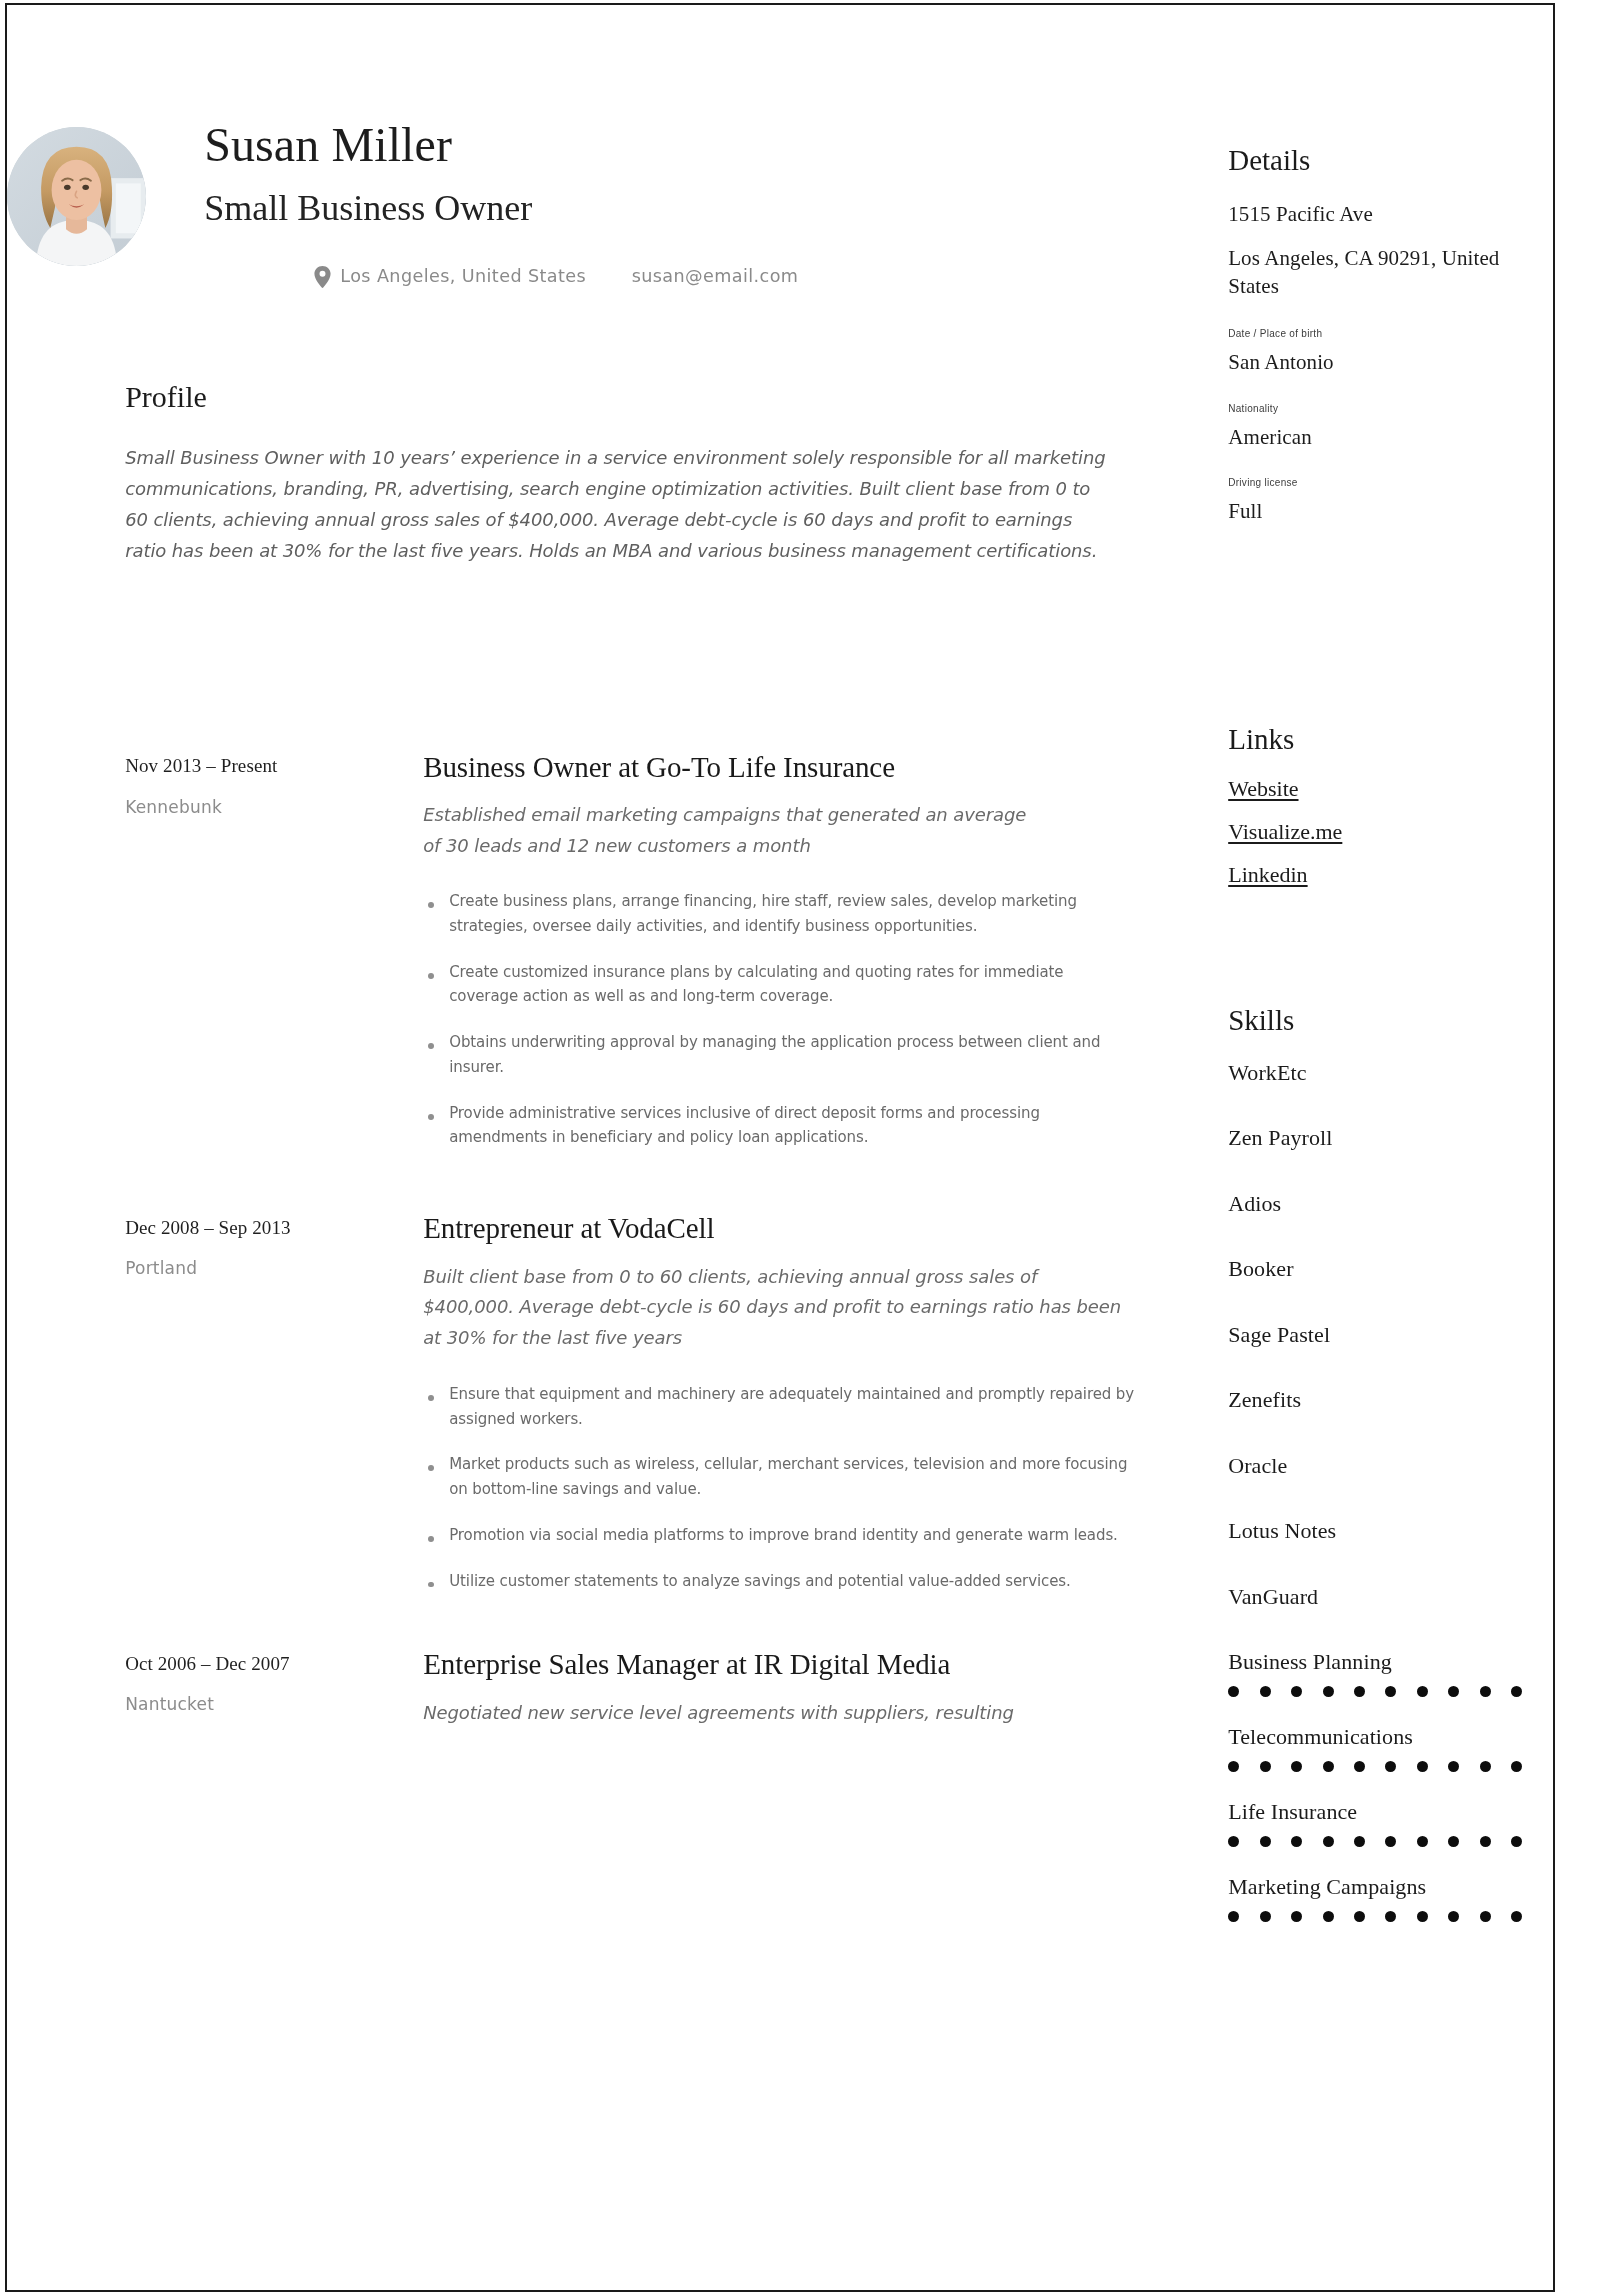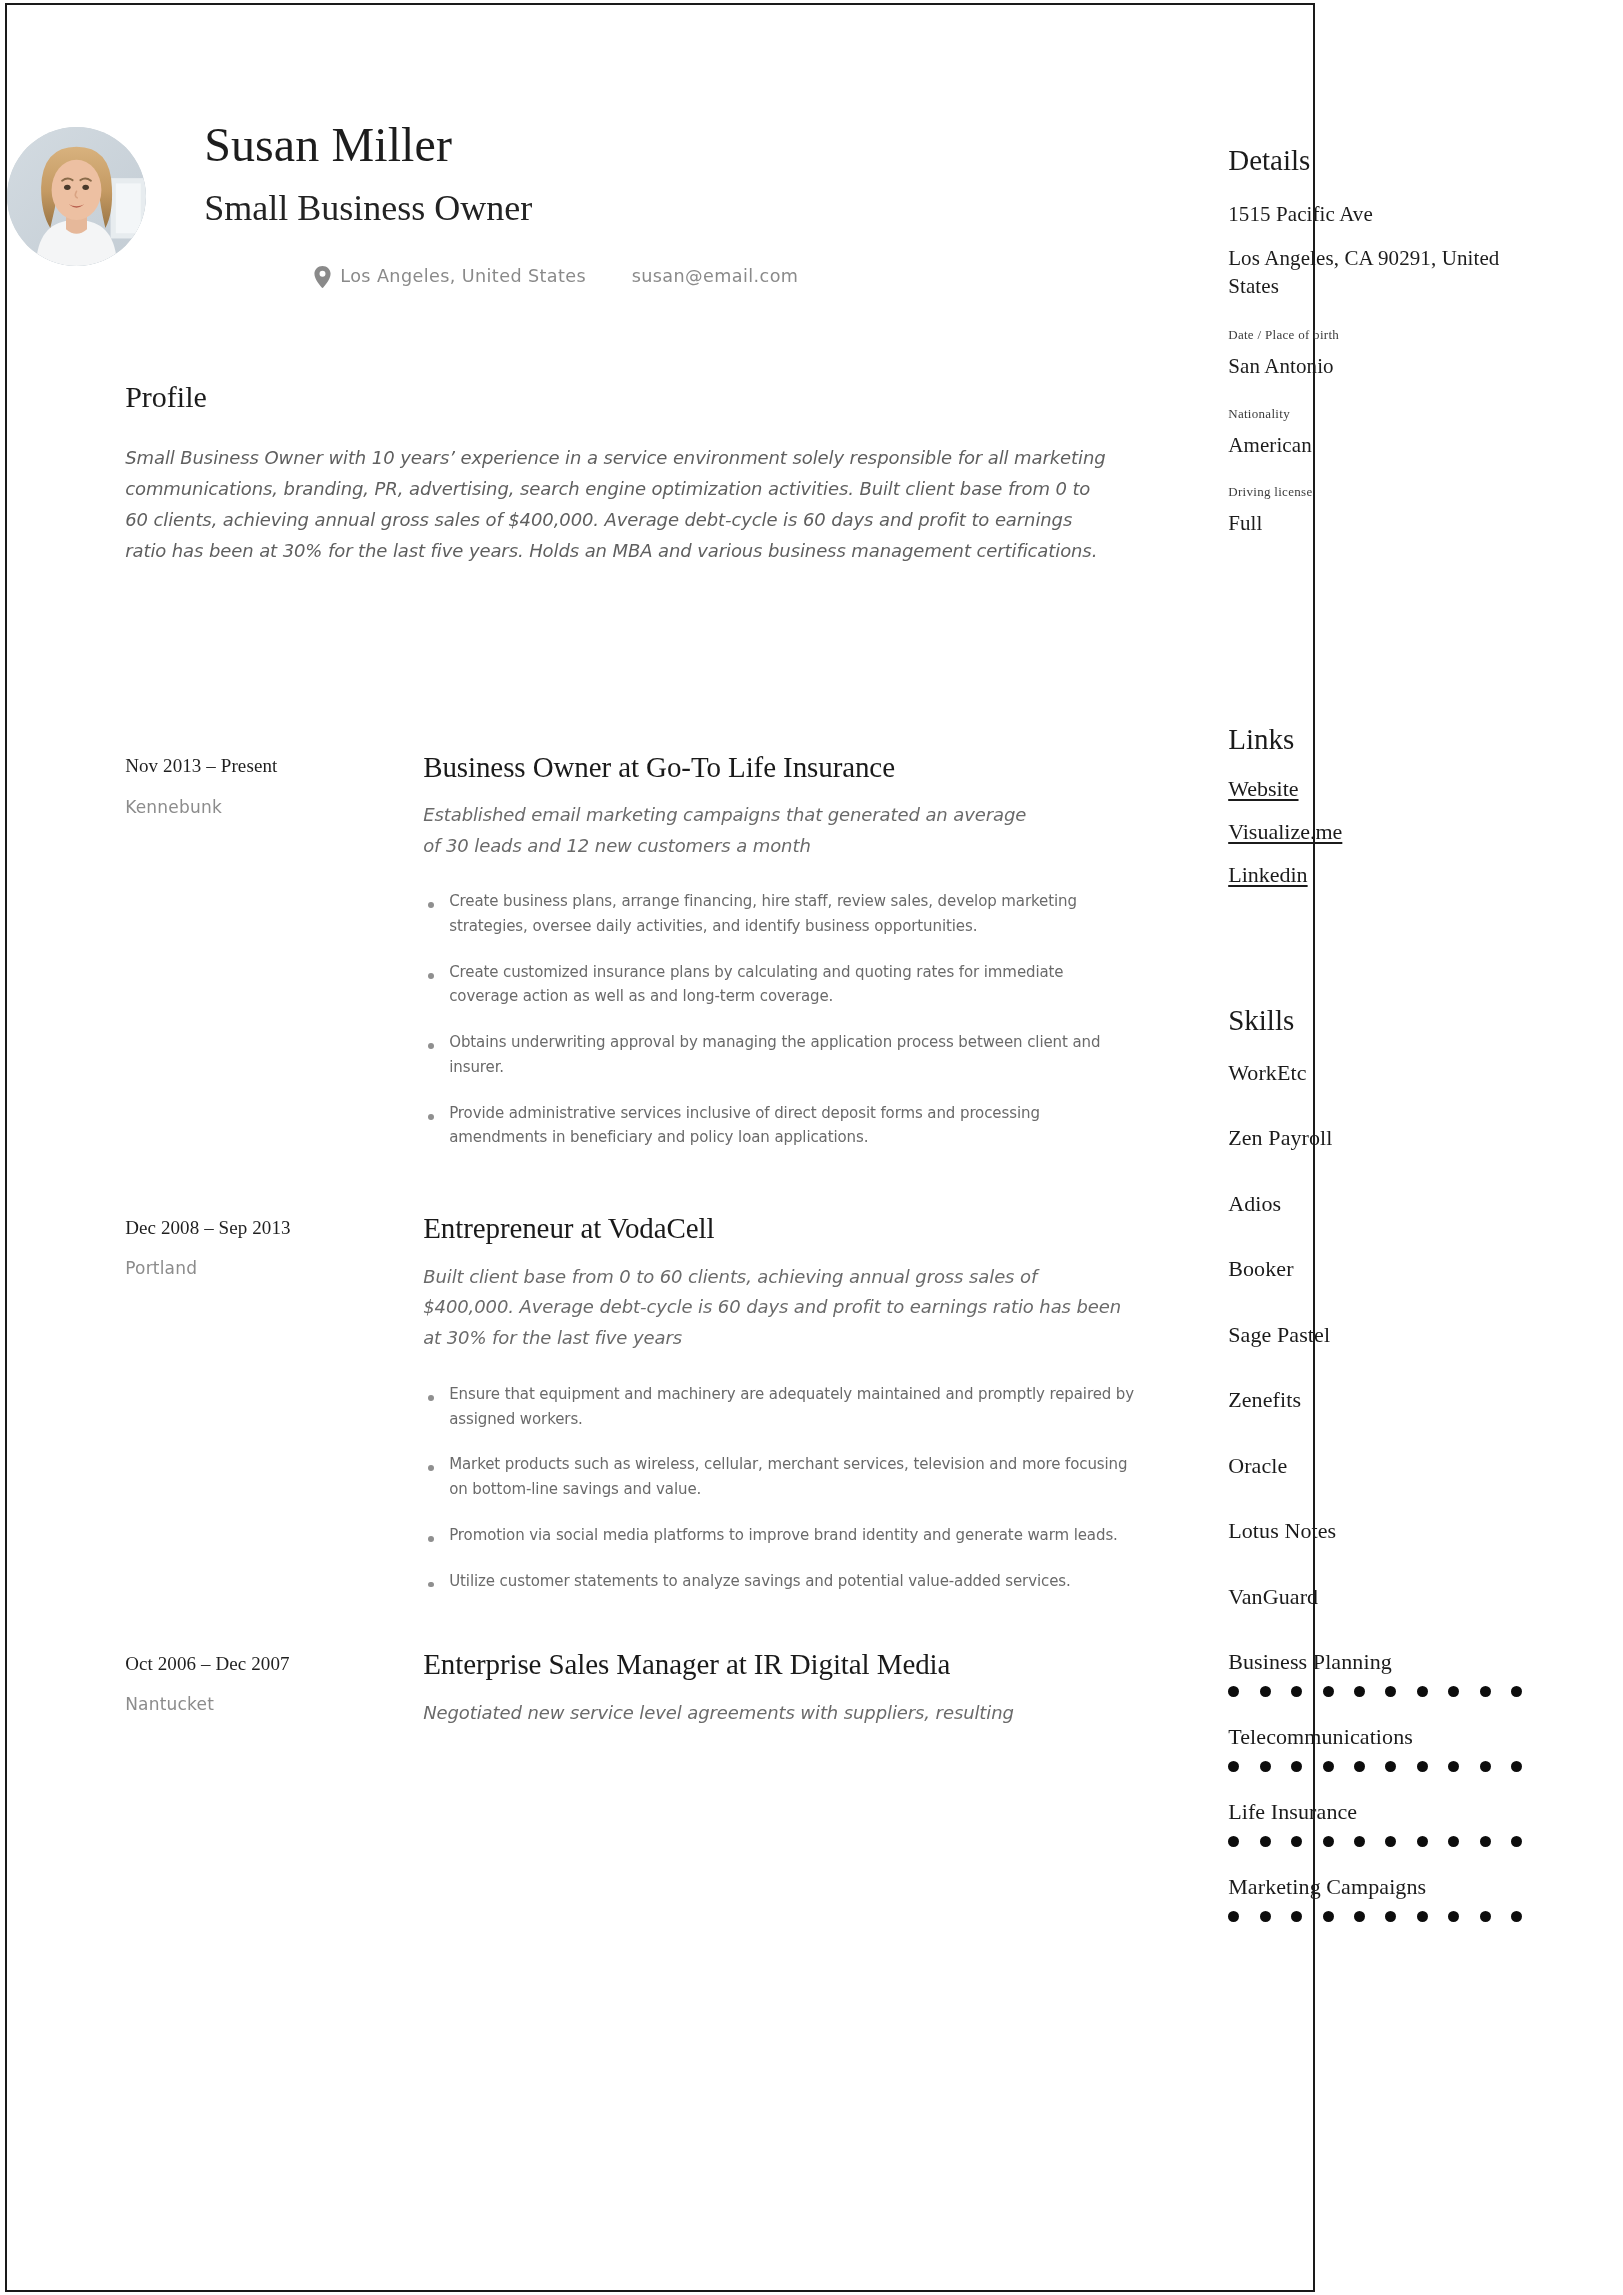--- a/index.html
+++ b/index.html
@@ -13,21 +13,21 @@
     height: 2295px;
     font-family: "Liberation Sans", sans-serif;
     position: relative;
     overflow: hidden;
   }
 
   .page {
     position: absolute;
     left: 5.2px;
     top: 2.6px;
-    width: 1310px;
+    width: 1550px;
     height: 2289px;
     background: #ffffff;
     border: 2px solid #1a1a1a;
   }
 
   .page-inner {
     position: relative;
     width: 100%;
     height: 100%;
   }
@@ -207,22 +207,22 @@
 
   .d-line {
     font-family: "Liberation Serif", serif;
     font-size: 21px;
     color: #1c1c1c;
     line-height: 1.3;
     letter-spacing: 0.1px;
   }
 
   .d-label {
-    font-family: Liberation Serif, serif;
-    font-size: 13px;
+    font-family: Liberation Sans, sans-serif;
+    font-size: 10px;
     color: #3c3c3c;
     line-height: 1.3;
     letter-spacing: 0.3px;
   }
 
   .links-list a, .links-list .lnk {
     display: block;
     font-family: "Liberation Serif", serif;
     font-size: 22px;
     color: #1b1b1b;

